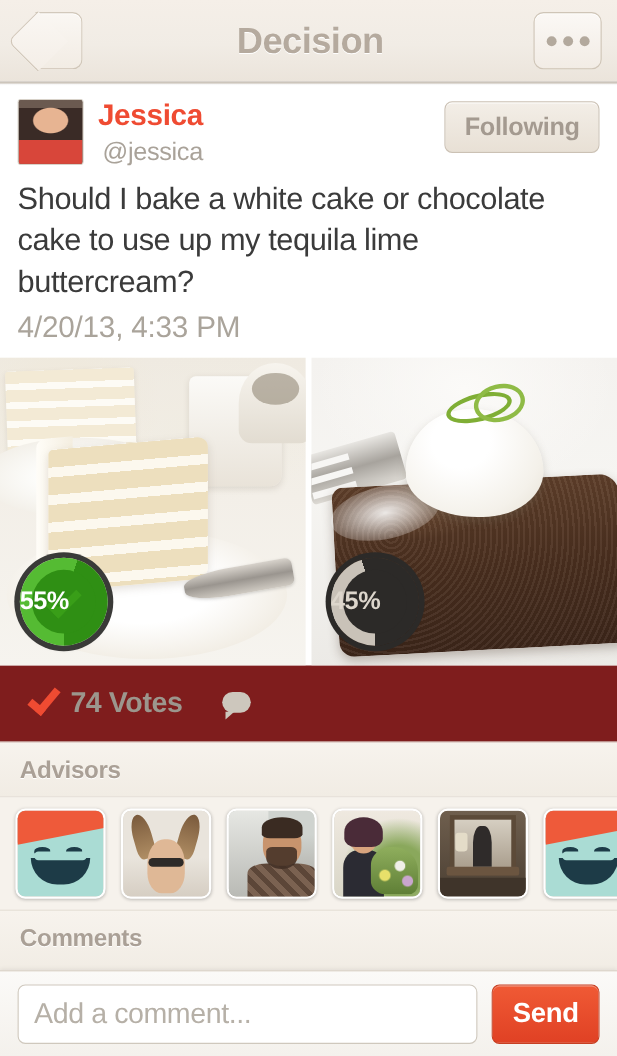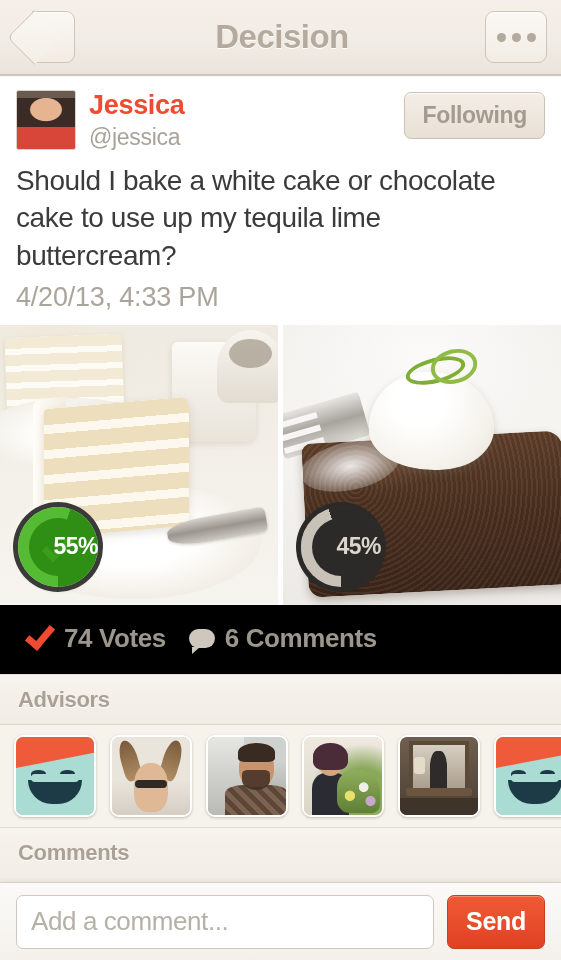--- a/index.html
+++ b/index.html
@@ -110,20 +110,21 @@
   }
   .avatar .av-bg{ position:absolute; inset:0; }
   .user-meta { margin-left: 13px; padding-top: 1px; }
   .user-name {
     font-size: 27px; font-weight: bold; color: #ef4b32; line-height: 1.05;
     letter-spacing: -0.3px;
   }
   .user-handle {
     font-size: 23px; color: #a9a299; line-height: 1.25; margin-top: 4px;
     letter-spacing: -0.3px;
+    text-align: right;
   }
   .follow-btn {
     margin-left: auto;
     margin-top: 2px;
     padding: 9px 17px;
     background: linear-gradient(to bottom,#f3eee7,#e8e0d5);
     border: 1px solid #cbc1b4;
     border-radius: 7px;
     color: #a49a90;
     font-size: 23px;
@@ -234,21 +235,21 @@
   .cc-lime::after{content:""; position:absolute; left:42%; top:-45%; width:72%; height:150%;
     border:4px solid #8fbb46; border-radius:50%;}
 
   
   .badge {
     position: absolute;
     left: 18px;
     bottom: 18px;
     width: 80px; height: 80px;
     border-radius: 50%;
-    display: flex; align-items: center; justify-content: flex-end;
+    display: flex; align-items: center; justify-content: flex-start;
     box-shadow: 0 2px 5px rgba(0,0,0,.35);
   }
   .badge .ring { position:absolute; inset:0; border-radius:50%; }
   .badge .hole {
     position:absolute; inset:11px; border-radius:50%;
     display:flex; align-items:center; justify-content:center;
   }
   .badge .pct {
     position: relative; z-index: 3;
     font-size: 23px; font-weight: bold; letter-spacing: -0.5px;
@@ -268,24 +269,24 @@
     background: conic-gradient(from 180deg, #c9c2b8 0% 45%, #2c2a28 45% 100%);
     box-shadow: 0 0 0 5px #2c2a28;
   }
   .badge.dark .hole{ background:#2c2a28; }
   .badge.dark .pct{ color:#ddd6cc; }
 
   
   .stats {
     display: flex;
     align-items: center;
-    gap: 23px;
+    gap: 36px;
     padding: 18px 22px 20px 26px;
     border-bottom: 1px solid #e3ddd4;
-    background:#000000;
+    background:#7f1d1d;
   }
   .stat { display:flex; align-items:center; gap:10px; }
   .stat .txt { font-size: 26px; color:#9c968d; font-weight:bold; letter-spacing:-0.4px; }
   .check-icon {
     width: 28px; height: 16px;
     border-left: 7px solid #ef4b32;
     border-bottom: 7px solid #ef4b32;
     transform: rotate(-50deg);
     margin-top: -6px;
   }
@@ -521,21 +522,20 @@
 
   </div>
 
   <div class="stats">
     <div class="stat">
       <span class="check-icon"></span>
       <span class="txt">74 Votes</span>
     </div>
     <div class="stat">
       <span class="bubble-icon"></span>
-      <span class="txt">6 Comments</span>
     </div>
   </div>
 
   <div class="section-head">Advisors</div>
   <div class="advisors">
 
     <div class="adv">
       <div class="inner smiley">
         <div class="band"></div>
           <div class="eye l"></div>

